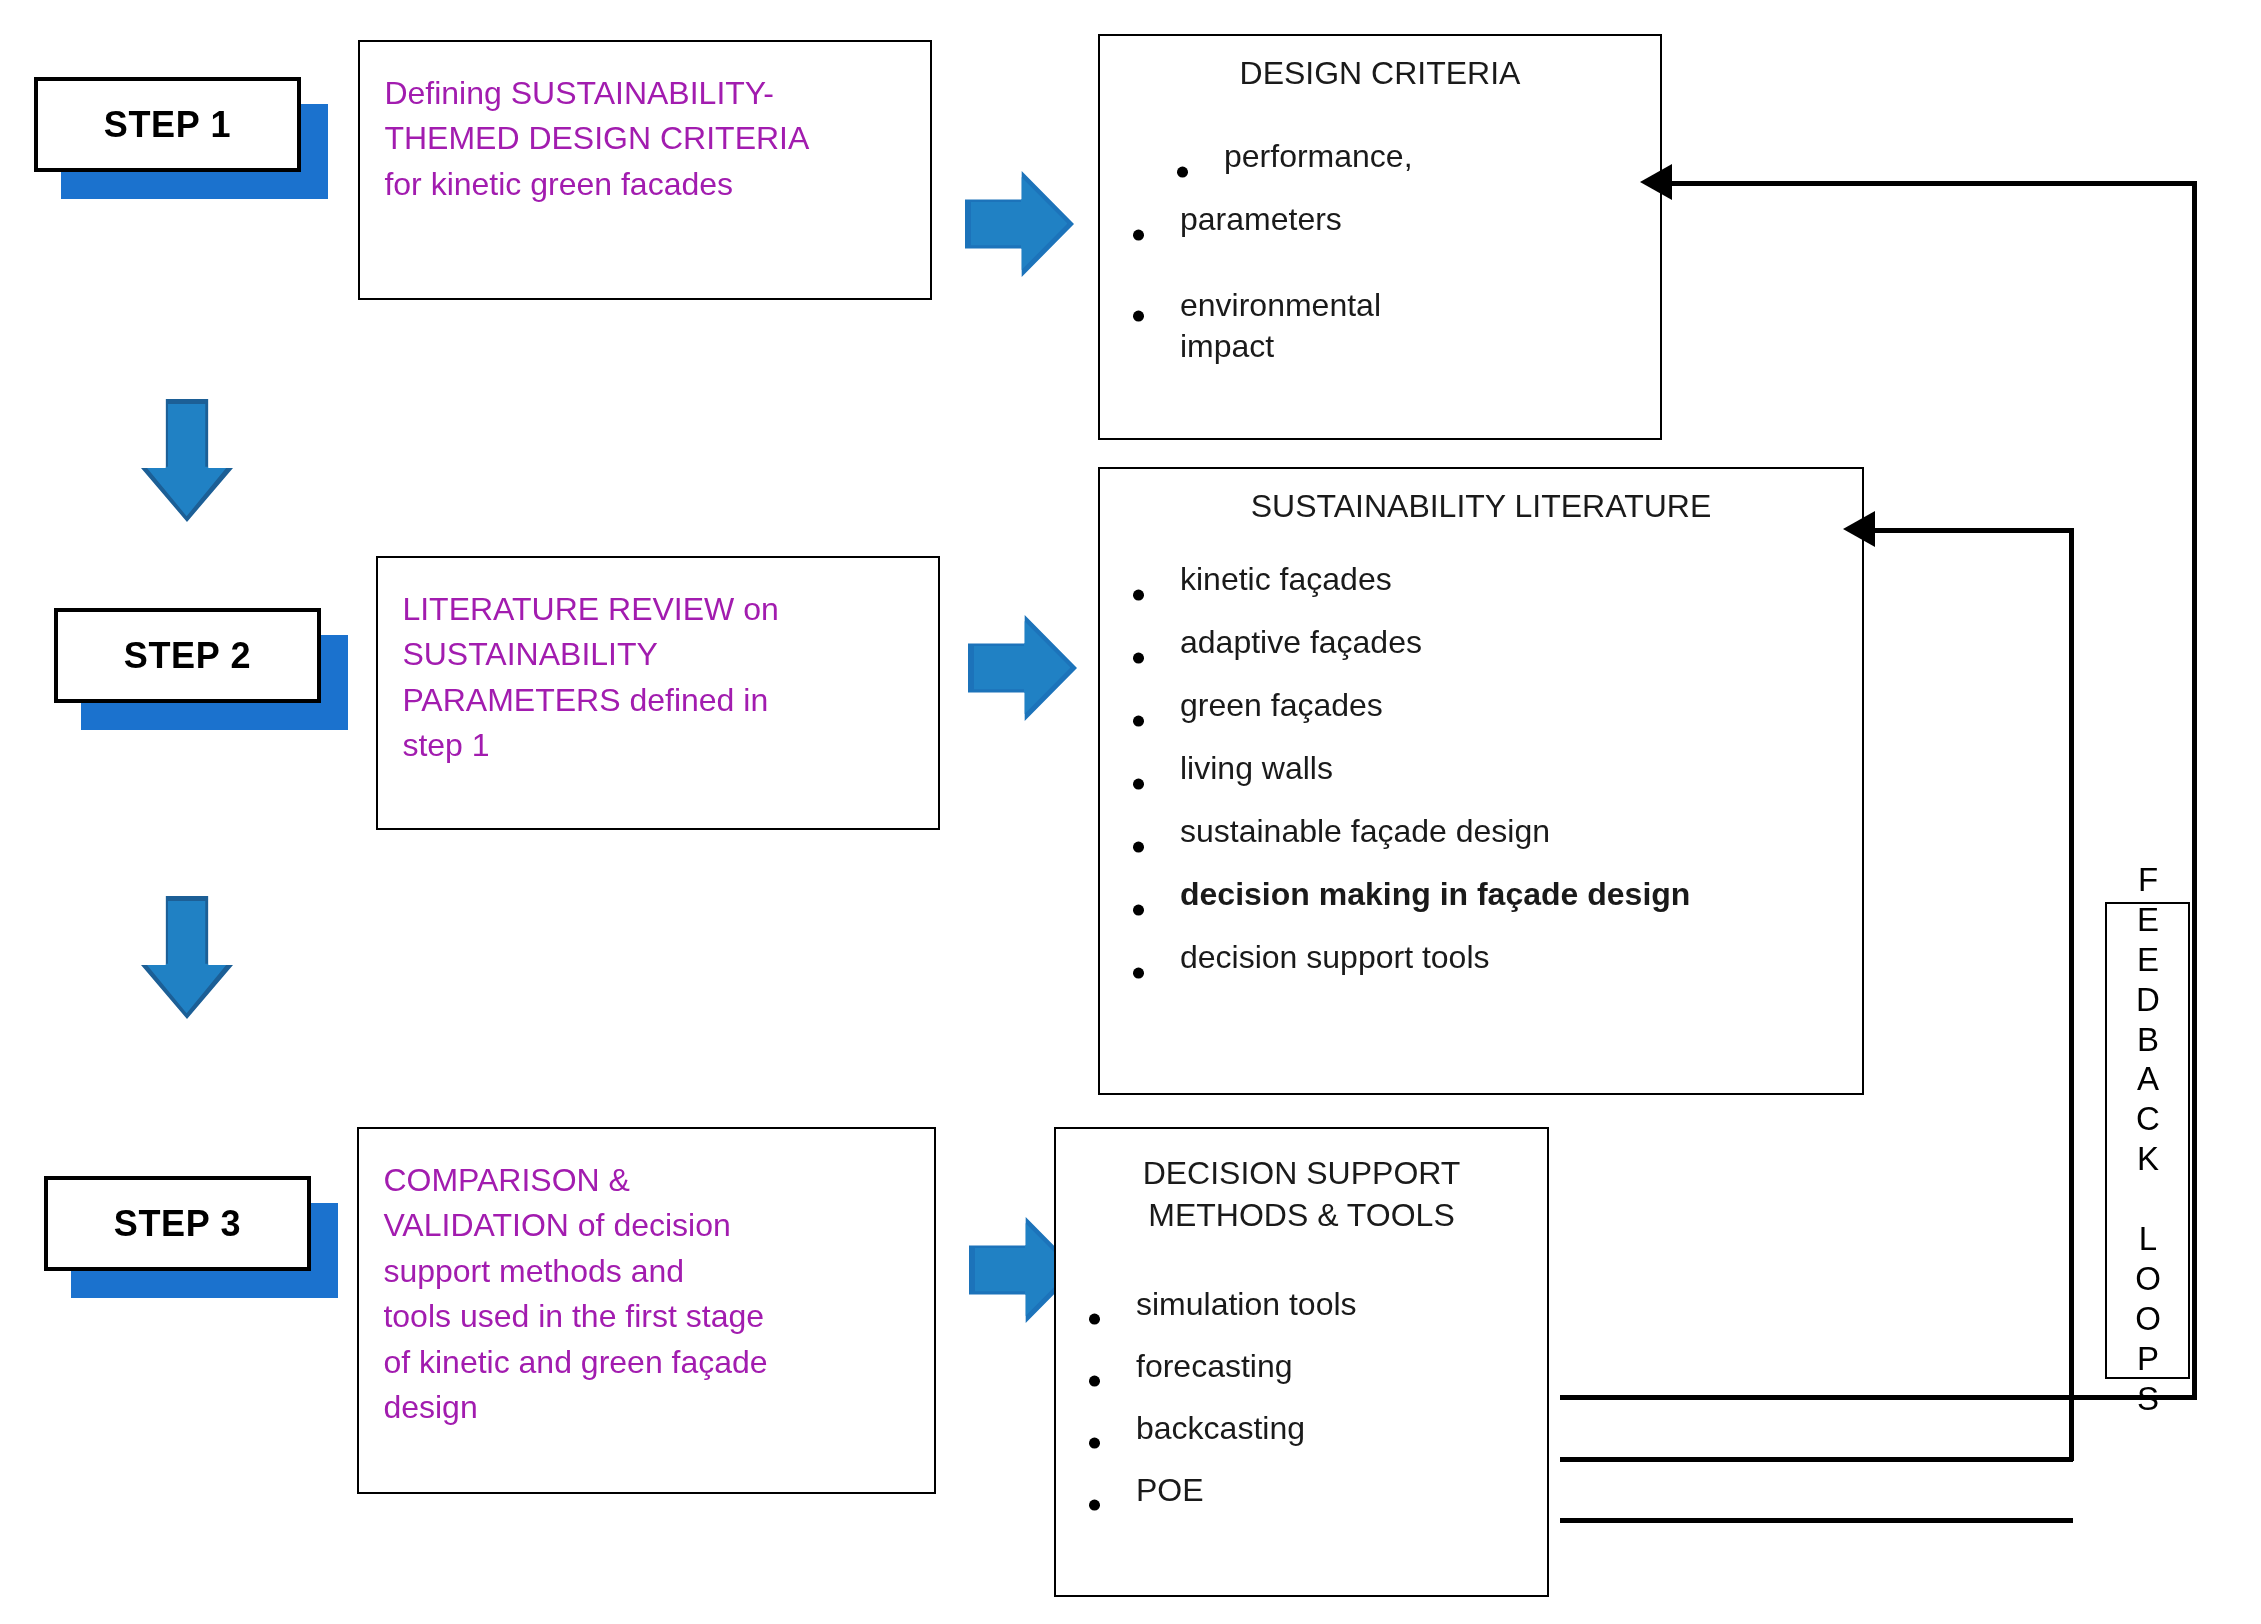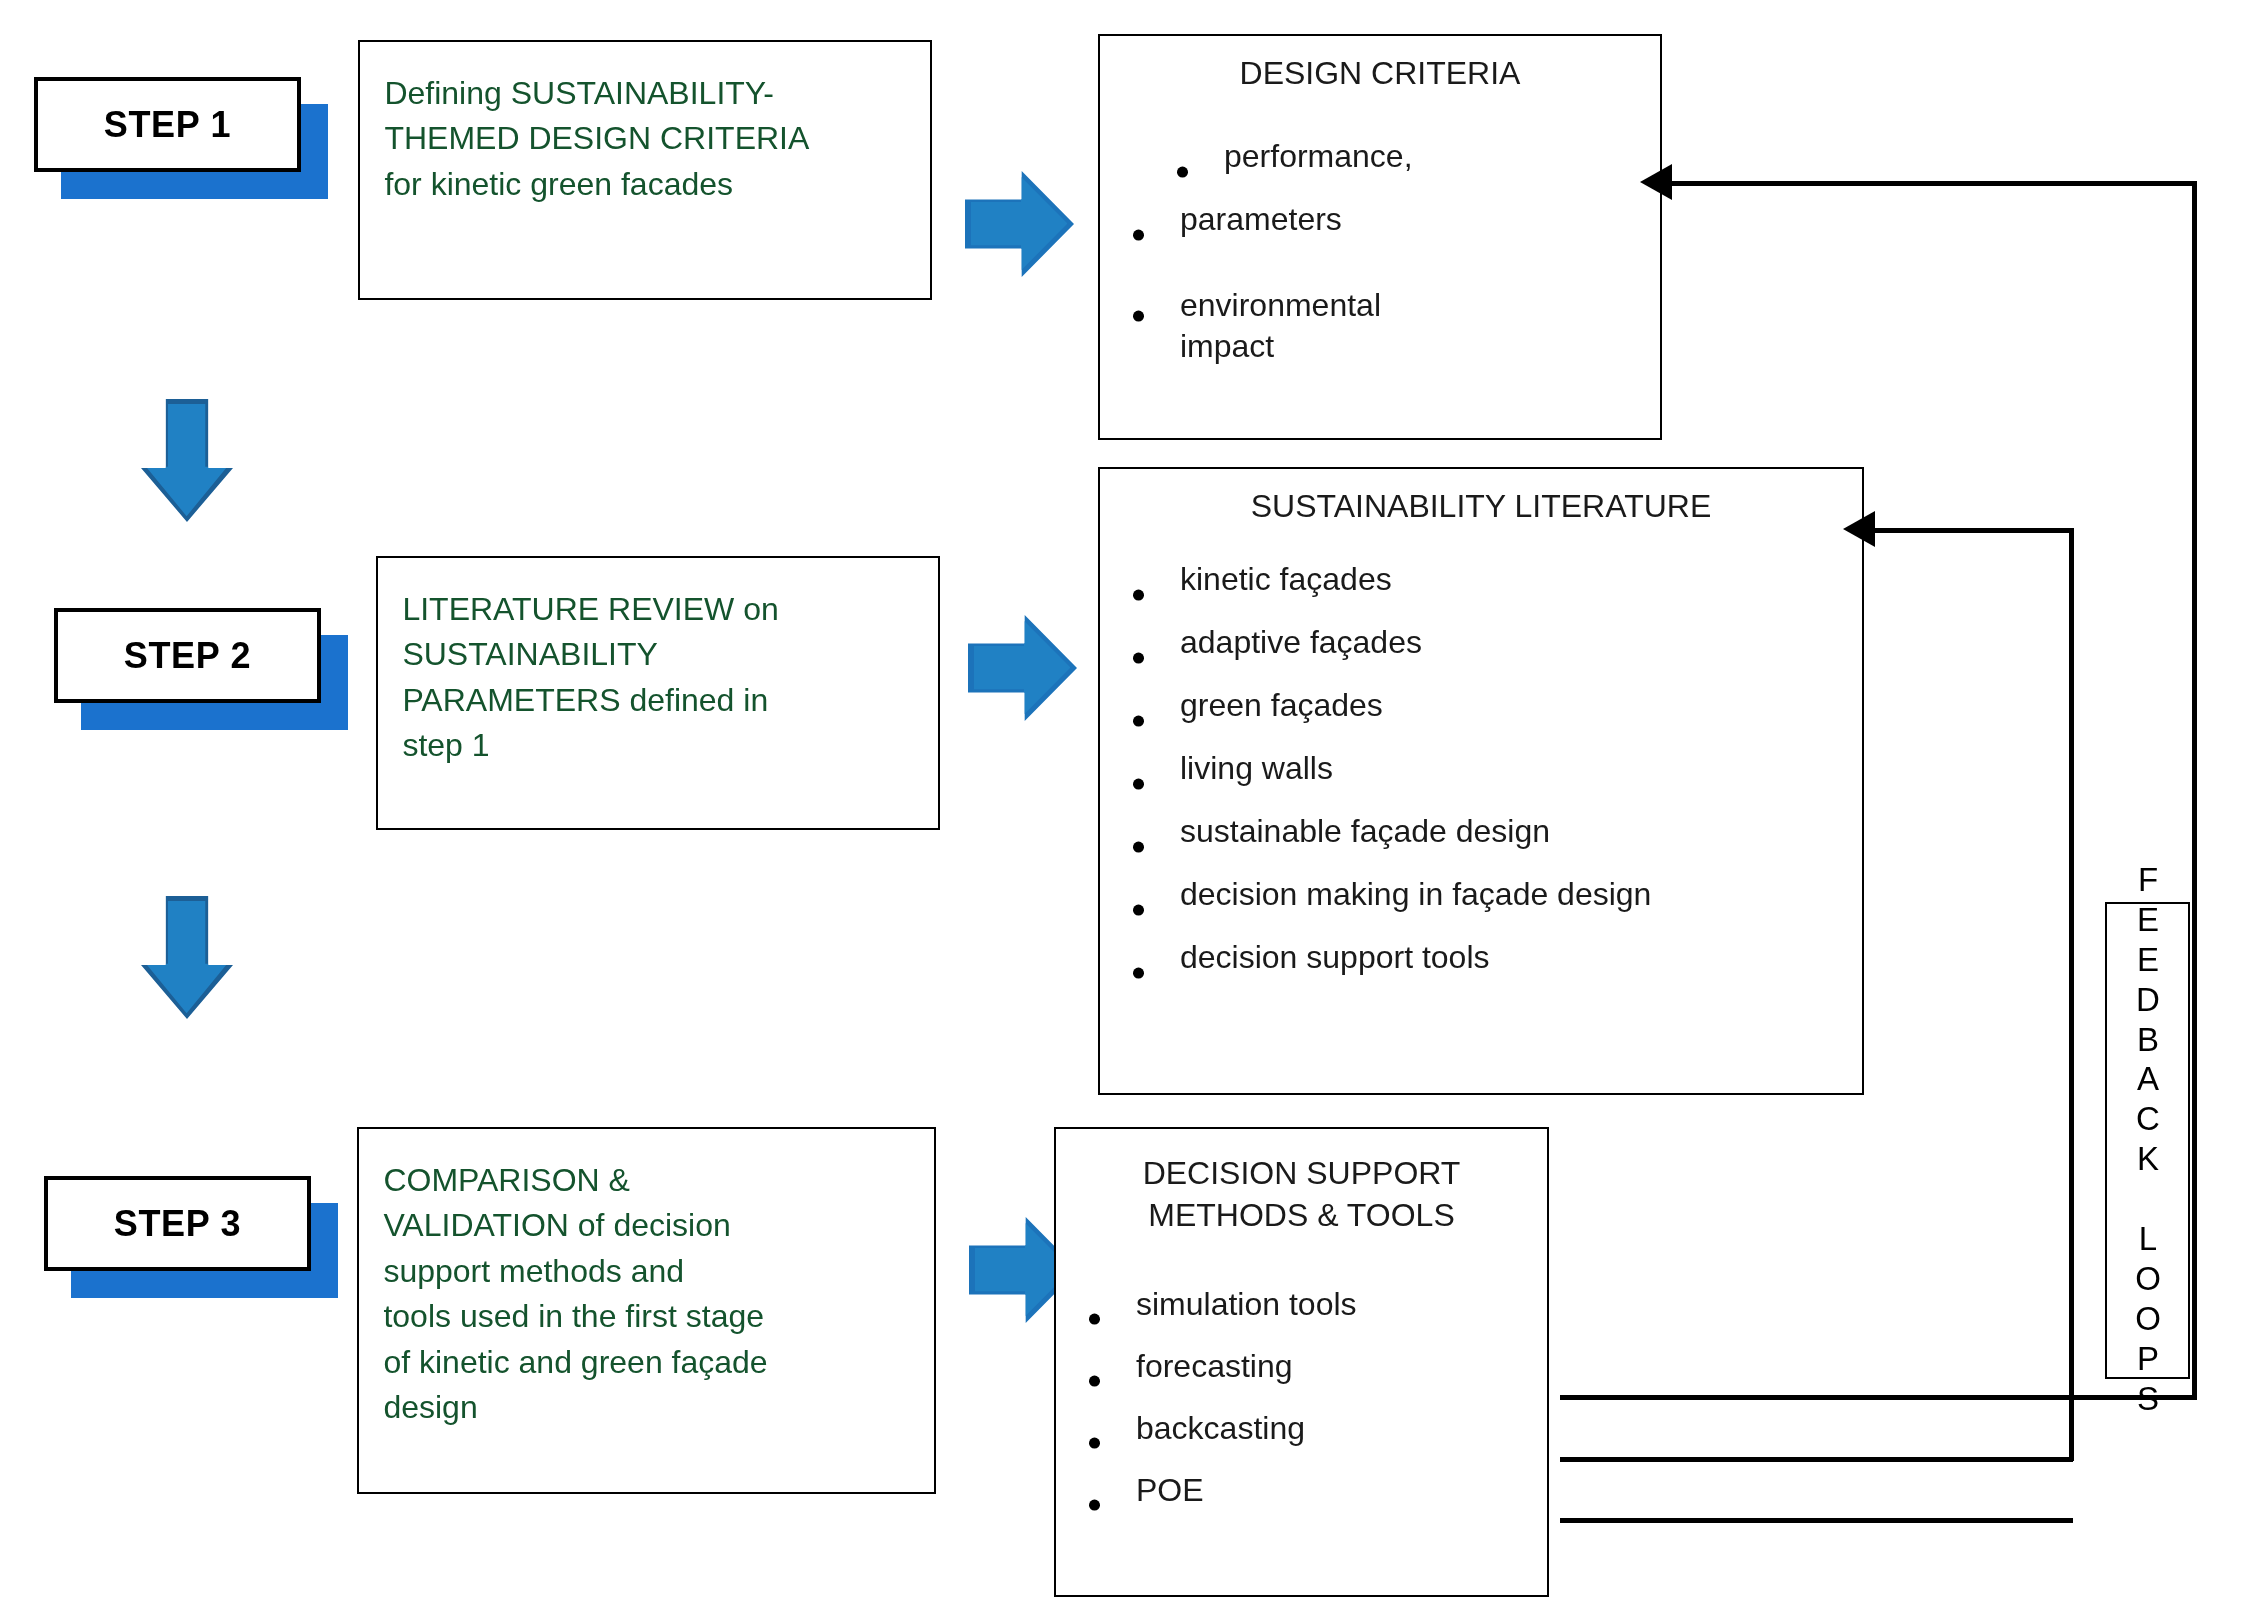--- a/index.html
+++ b/index.html
@@ -45,21 +45,21 @@
     font-size:36px;
     letter-spacing:0.7px;
     color:#000000;
   }
 
   
   .desc{
     padding:29px 24.4px 21.5px 24.4px;
     font-size:32px;
     line-height:1.42;
-    color:#14532d;
+    color:#a21caf;
     white-space:pre-line;
   }
 
   
   .result-title{
     text-align:center;
     font-size:32px;
     line-height:1.32;
     color:#1a1a1a;
     padding:16px 7.2px 0 7.2px;
@@ -228,21 +228,21 @@
       <li style="height:63px;">
         <span>kinetic façades</span></li>
       <li style="height:63px;">
         <span>adaptive façades</span></li>
       <li style="height:63px;">
         <span>green façades</span></li>
       <li style="height:63px;">
         <span>living walls</span></li>
       <li style="height:63px;">
         <span>sustainable façade design</span></li>
-      <li style="height:63px;">
+      <li style="height:63px;font-weight:bold;">
         <span>decision making in façade design</span></li>
       <li style="height:63px;">
         <span>decision support tools</span></li>
     </ul>
   </div>
 
   <div class="box" style="left:1054px;top:1127px;width:495px;height:470px;">
     <div class="result-title" style="padding-top:23px;">DECISION SUPPORT
 METHODS  &amp; TOOLS</div>
     <ul class="bullets" style="margin-top:52px;">

